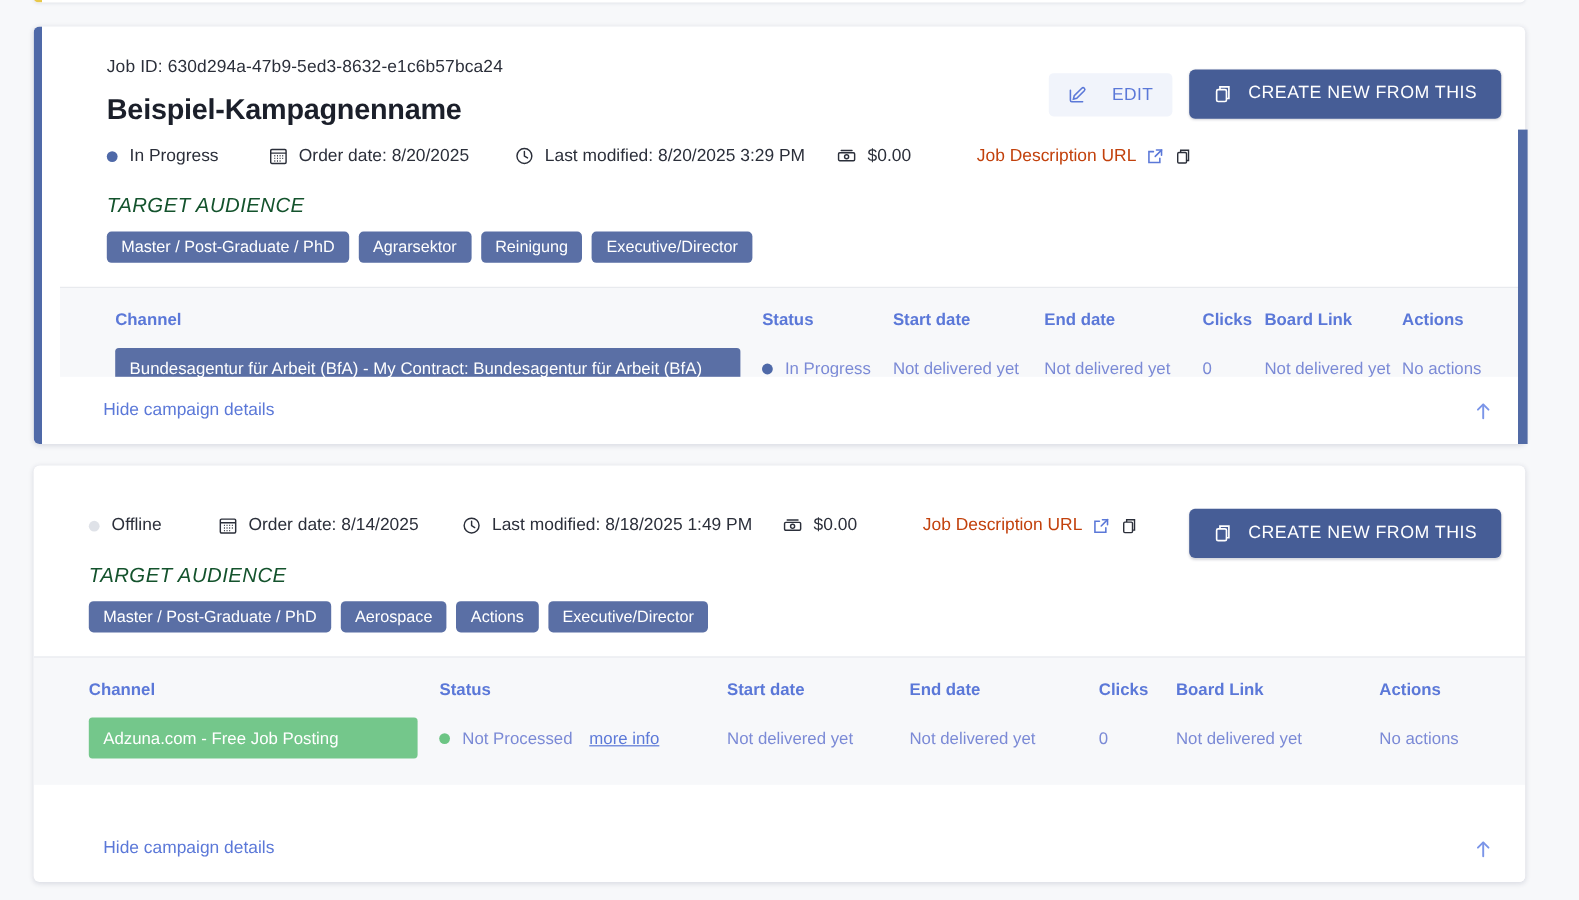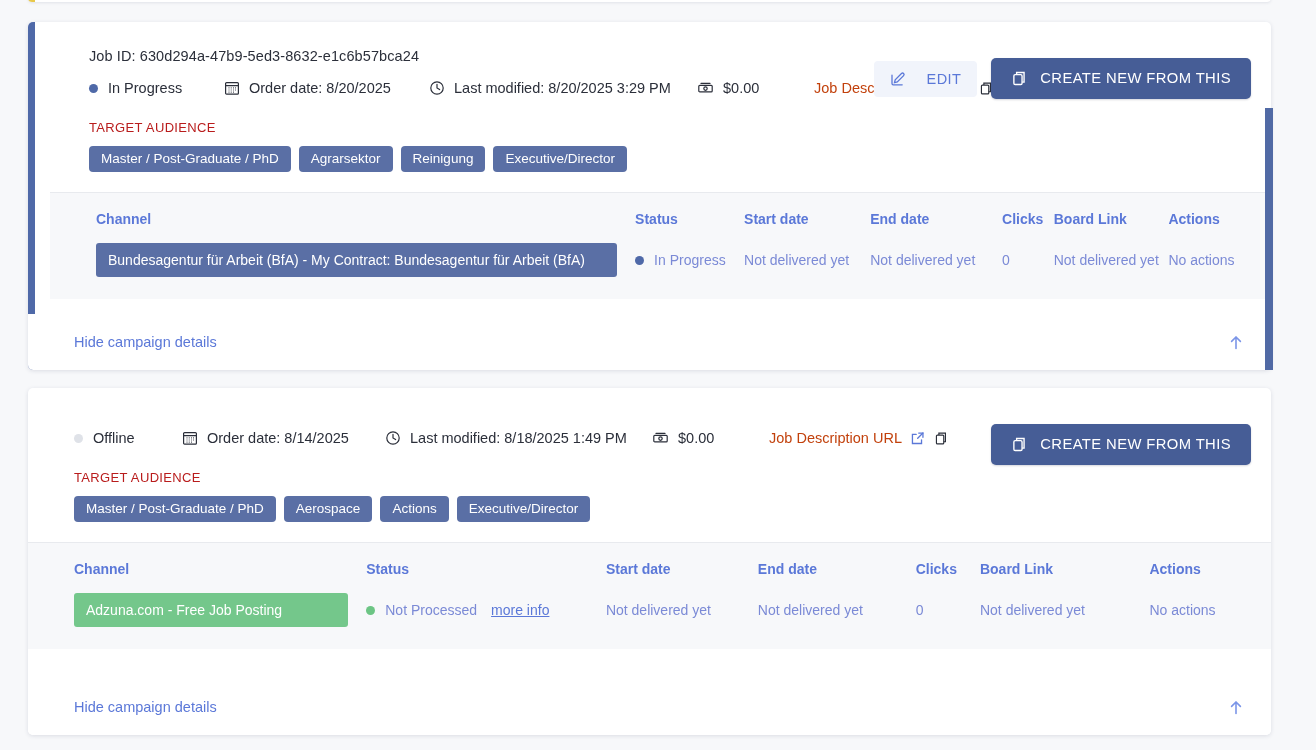--- a/index.html
+++ b/index.html
@@ -99,23 +99,24 @@
     font-size: 14.5px;
     text-decoration: none;
     cursor: pointer;
   }
   .copy-ico { margin-left: 9px; display: inline-flex; cursor: pointer; }
   .ext-ico  { margin-left: 8px; display: inline-flex; cursor: pointer; }
 
   
   .ta-label {
     margin-top: 24px;
-    font-size: 13px;
+    font-size: 17px;
     letter-spacing: .35px;
-    color: #b91c1c;
+    color: #14532d;
+    font-style: italic;
   }
   .chips {
     margin-top: 11px;
     display: flex;
     gap: 8px;
     flex-wrap: wrap;
   }
   .chip {
     background: #5a6fa5;
     color: #ffffff;
@@ -165,21 +166,21 @@
     color: #5b78d8;
     text-decoration: underline;
     margin-left: 14px;
     cursor: pointer;
     font-size: 14px;
   }
 
   
   .card-foot {
     position: absolute;
-    left: 0; right: 0; bottom: 0;
+    left: 12px; right: 0; bottom: 0;
     height: 56px;
     background: #ffffff;
     display: flex;
     align-items: center;
     padding: 0 24px 0 46px;
   }
   .card.c1 .card-foot { padding-left: 46px; }
   .hide-link {
     color: #5b78d8;
     font-size: 14.5px;
@@ -257,20 +258,21 @@
 
   <div class="sliver">
     <div class="accent"></div>
   </div>
 
   <div class="card c1">
     <div class="accent-left"></div>
 
     <div class="card-head">
       <div class="job-id">Job ID: 630d294a-47b9-5ed3-8632-e1c6b57bca24</div>
+      <div class="camp-title">Beispiel-Kampagnenname</div>
 
       <div class="meta-row">
         <div class="meta-item" style="width:135px">
           <span class="dot blue"></span>
           <span>In Progress</span>
         </div>
 
         <div class="meta-item" style="width:205px">
           <span class="ico">
             <svg width="16" height="16" viewBox="0 0 16 16" fill="none" stroke="#2b2f3a" stroke-width="1.2">

